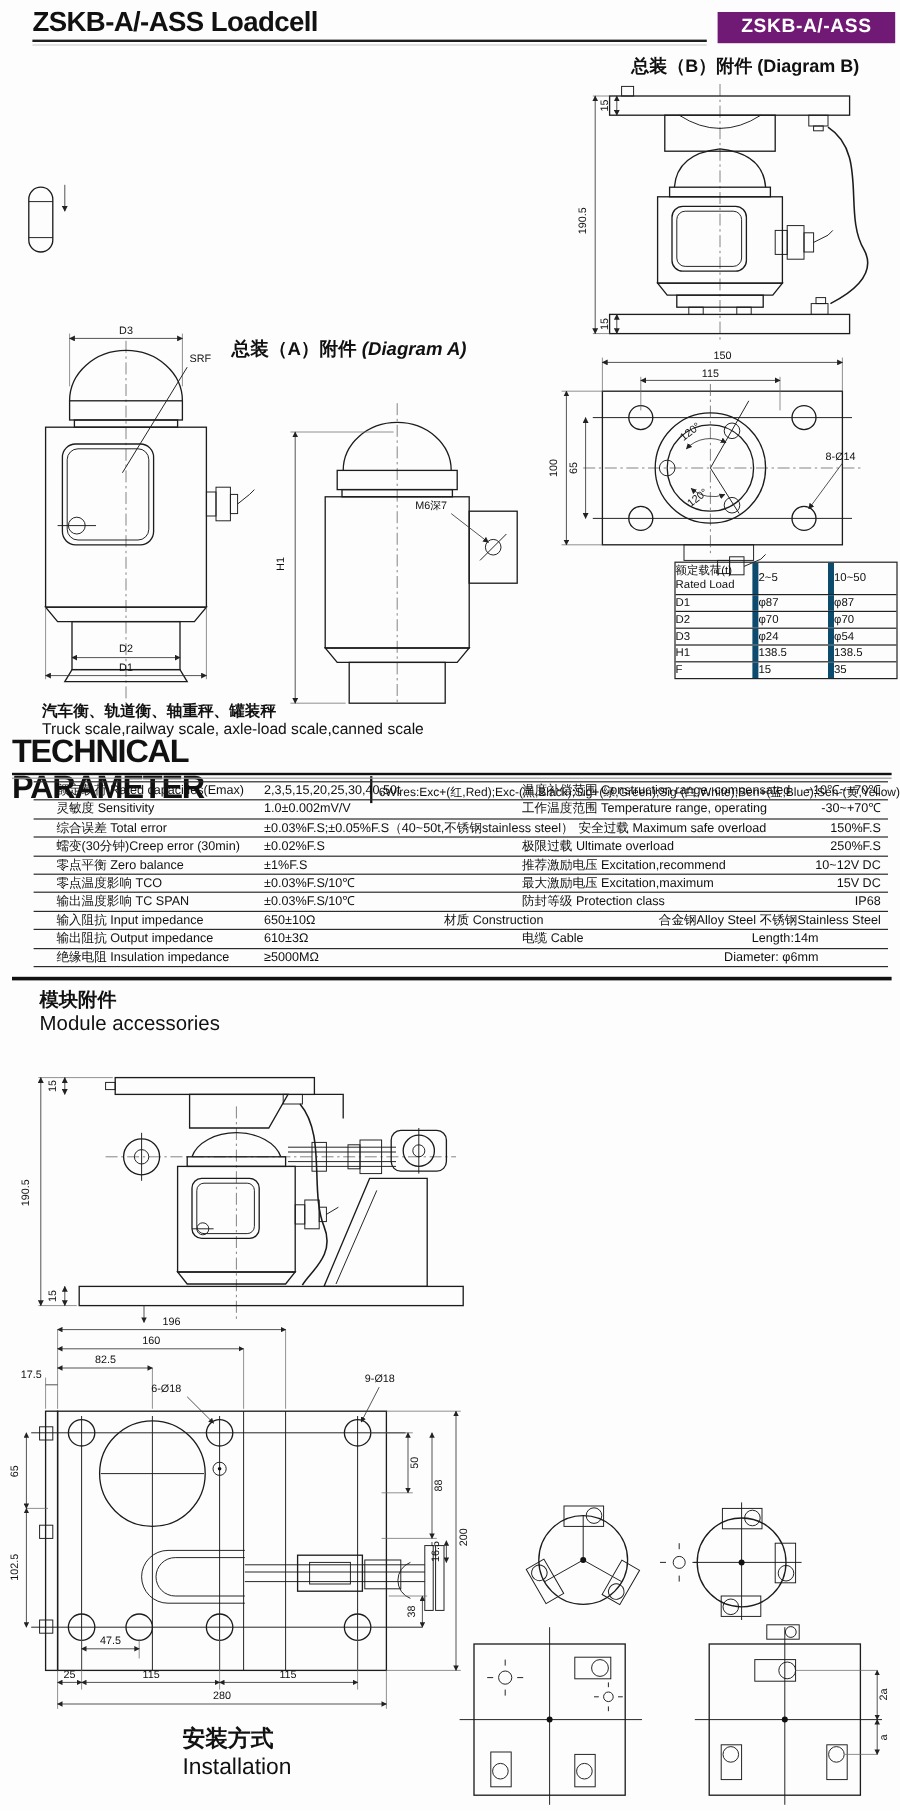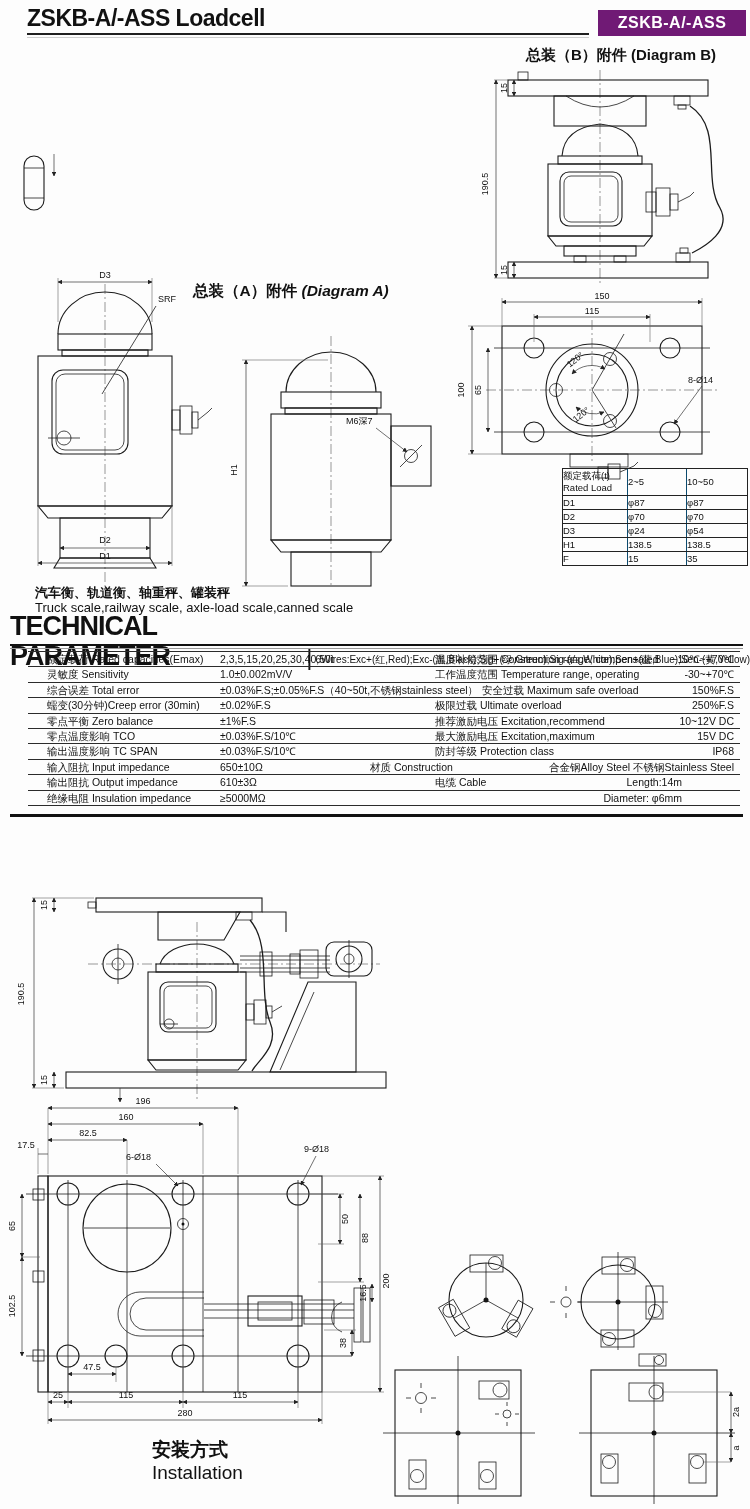--- a/index.html
+++ b/index.html
@@ -31,21 +31,21 @@
   .trow.mat .c2{width:150px;}
   .trow .c3{flex:none;}
   .trow .c4{margin-left:auto;padding-right:6px;}
   .trow.cable .c4{margin-right:52px;}
   .thick-rule{left:10px;top:814px;width:733px;height:2.5px;background:#111;}
   
   .stable{left:562px;top:468px;width:184px;border:1.5px solid #222;border-left:1px solid #222;
           font-size:9.5px;border-collapse:collapse;}
   .stable .srow{display:flex;border-top:1px solid #222;}
   .stable .srow:first-child{border-top:none;}
-  .stable .sc{border-left:1px solid #0c4a6e;height:13px;line-height:13px;flex:none;}
+  .stable .sc{border-left:5px solid #0c4a6e;height:13px;line-height:13px;flex:none;}
   .stable .sc:first-child{border-left:none;}
   .stable .n{width:64px;} .stable .v{width:58px;}
   .stable .shead{height:26px;}
   .stable .shead .sc{height:26px;line-height:12px;display:flex;flex-direction:column;justify-content:center;}
   
   .mod-head{left:33px;top:824px;line-height:19px;}
   .mod-head .cn{font-size:16px;font-weight:700;}
   .mod-head .en{font-size:17px;}
   .inst-head{left:152px;top:1438px;line-height:23px;}
   .inst-head .cn{font-size:19px;font-weight:700;}
@@ -360,20 +360,24 @@
       </div>
     <div class="trow cable">
         <span class="c1">绝缘电阻 Insulation impedance</span>
         <span class="c2">≥5000MΩ</span>
         <span class="c3"></span>
         <span class="c4">Diameter: φ6mm</span>
       </div>
   </div>
   <div class="abs thick-rule"></div>
 
+  <div class="abs mod-head">
+    <div class="cn">模块附件</div>
+    <div class="en">Module accessories</div>
+  </div>
 
   <svg class="abs" style="left:8px;top:874px;" width="395" height="240" viewBox="0 0 395 240">
     <defs>
         <marker id="ar-m" viewBox="0 0 10 10" refX="9" refY="5" markerWidth="7" markerHeight="7" orient="auto-start-reverse">
           <path d="M0,0L10,5L0,10z" fill="#222"></path>
         </marker>
       </defs>
     <g>
       <line class="cl" x1="189" y1="48" x2="189" y2="228"></line>
       <line class="cl" x1="80" y1="90" x2="372" y2="90"></line>

